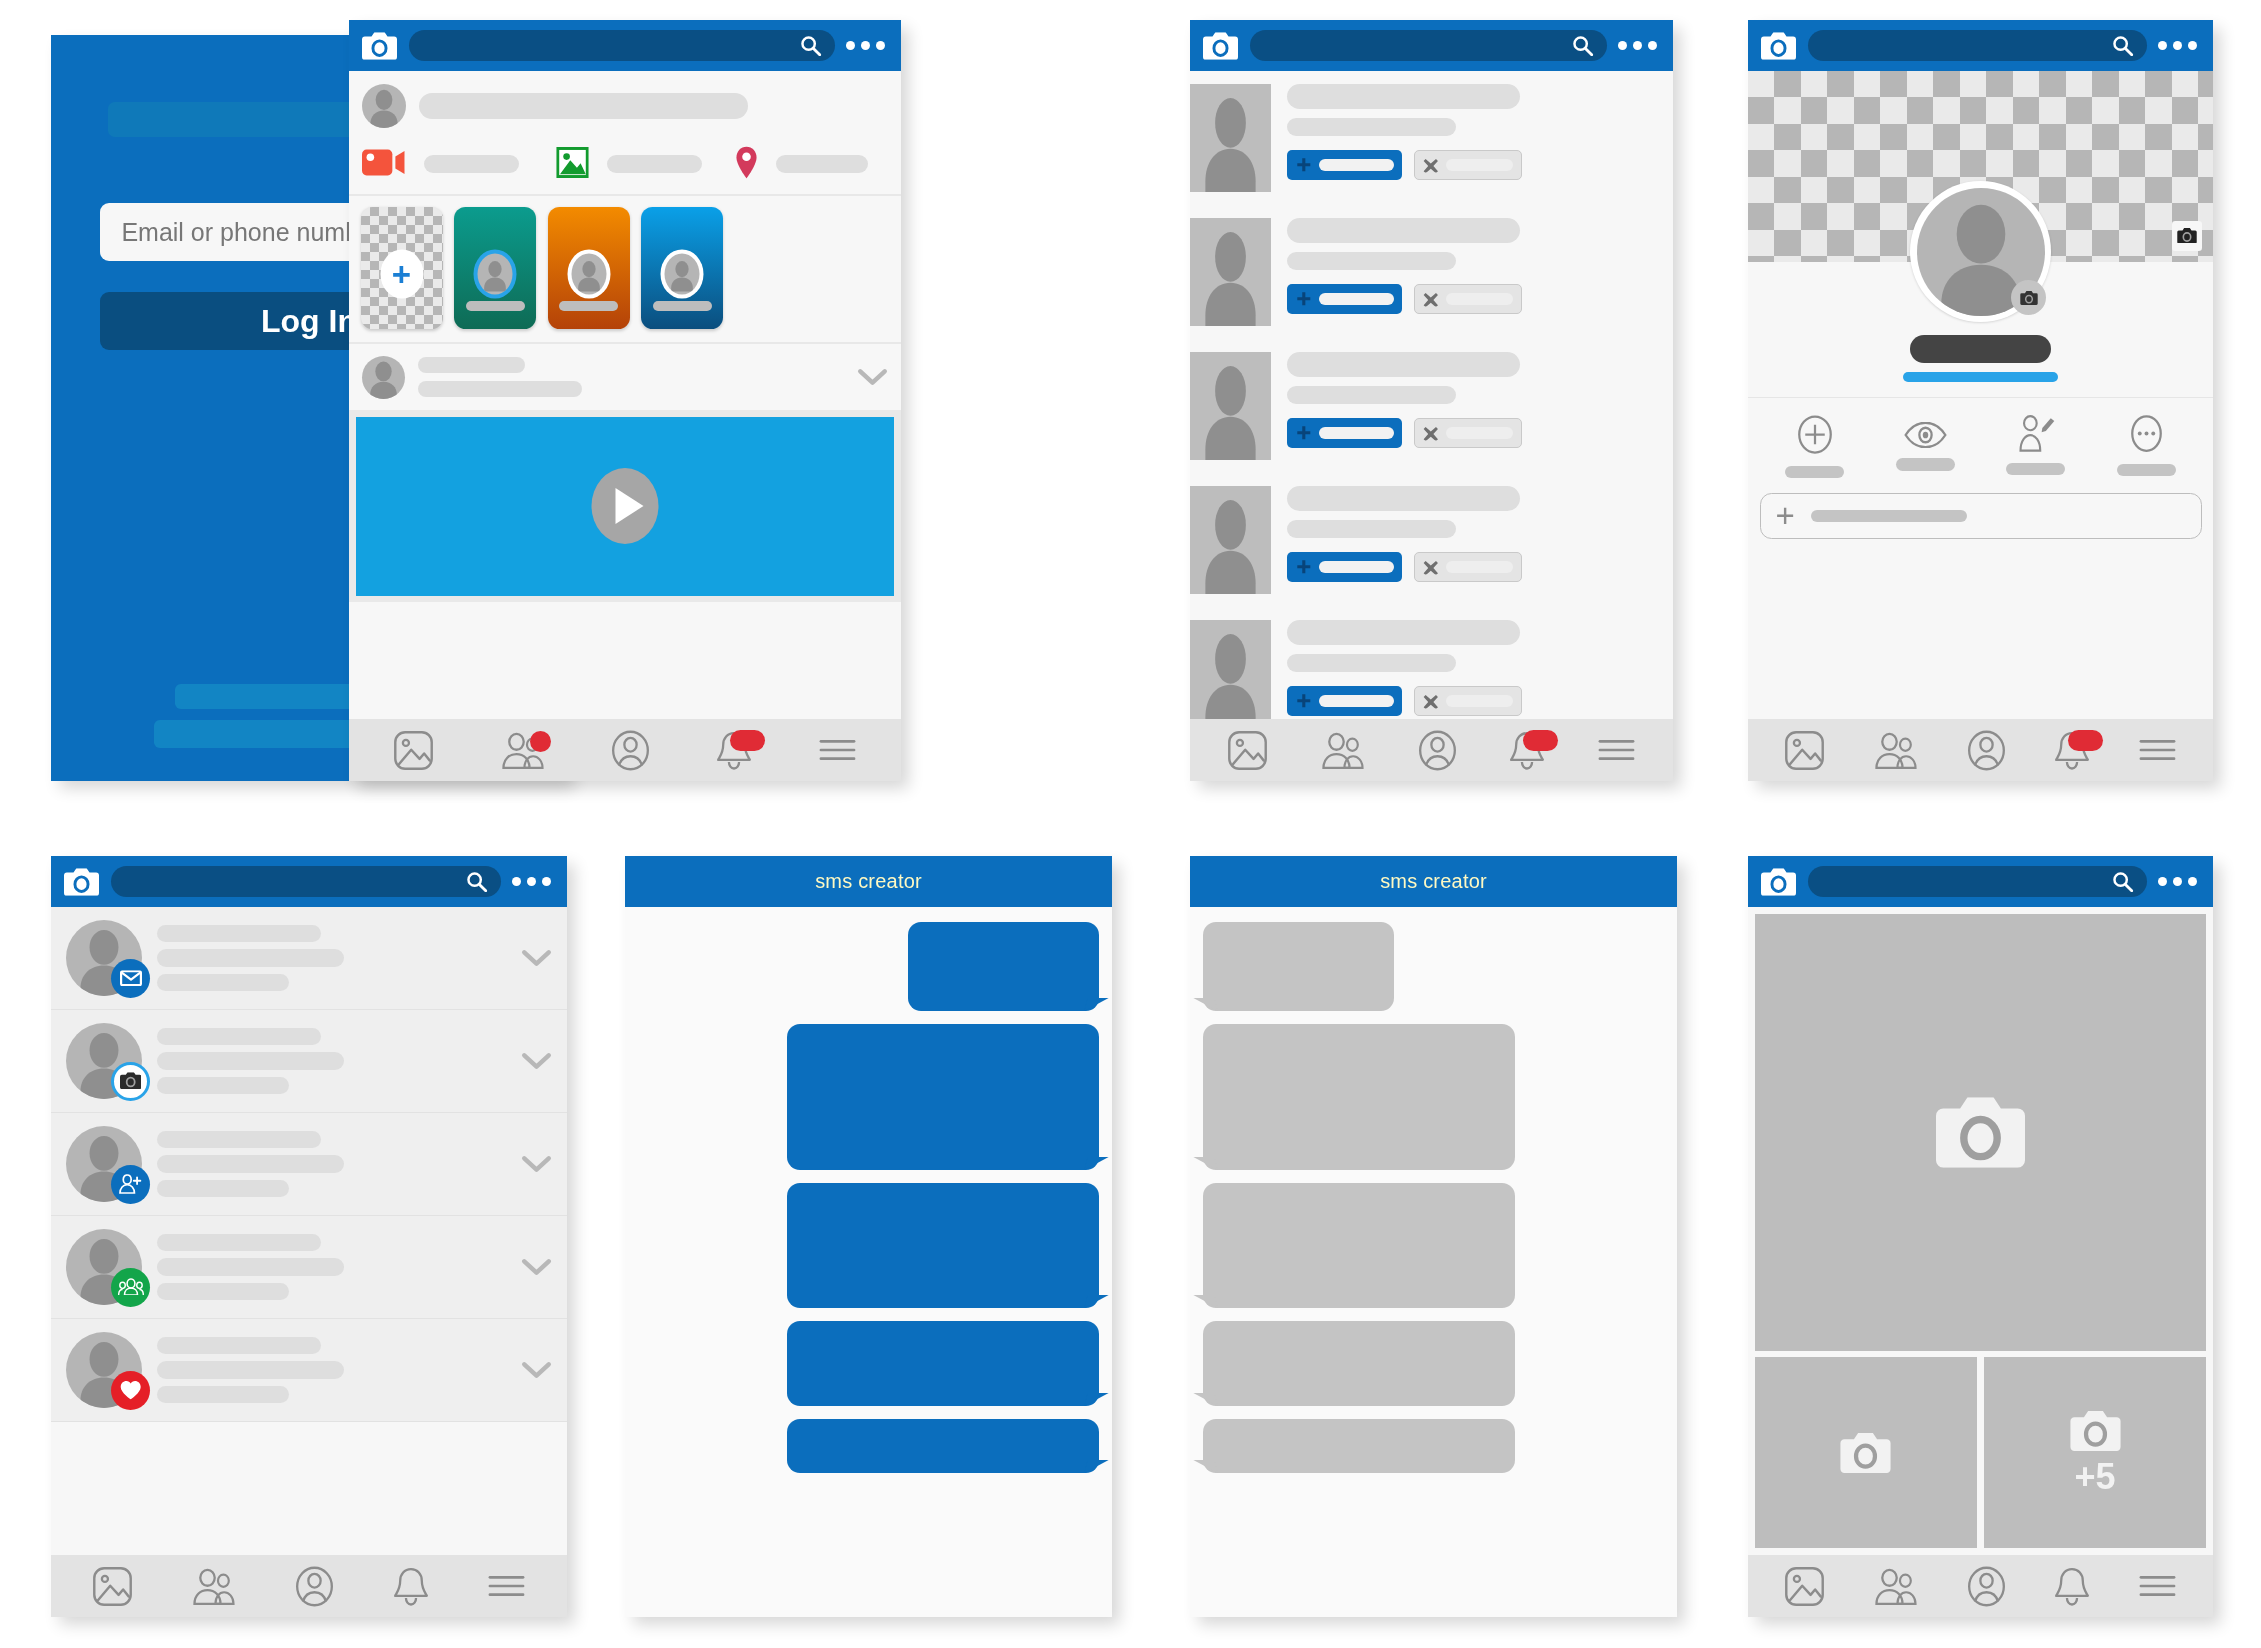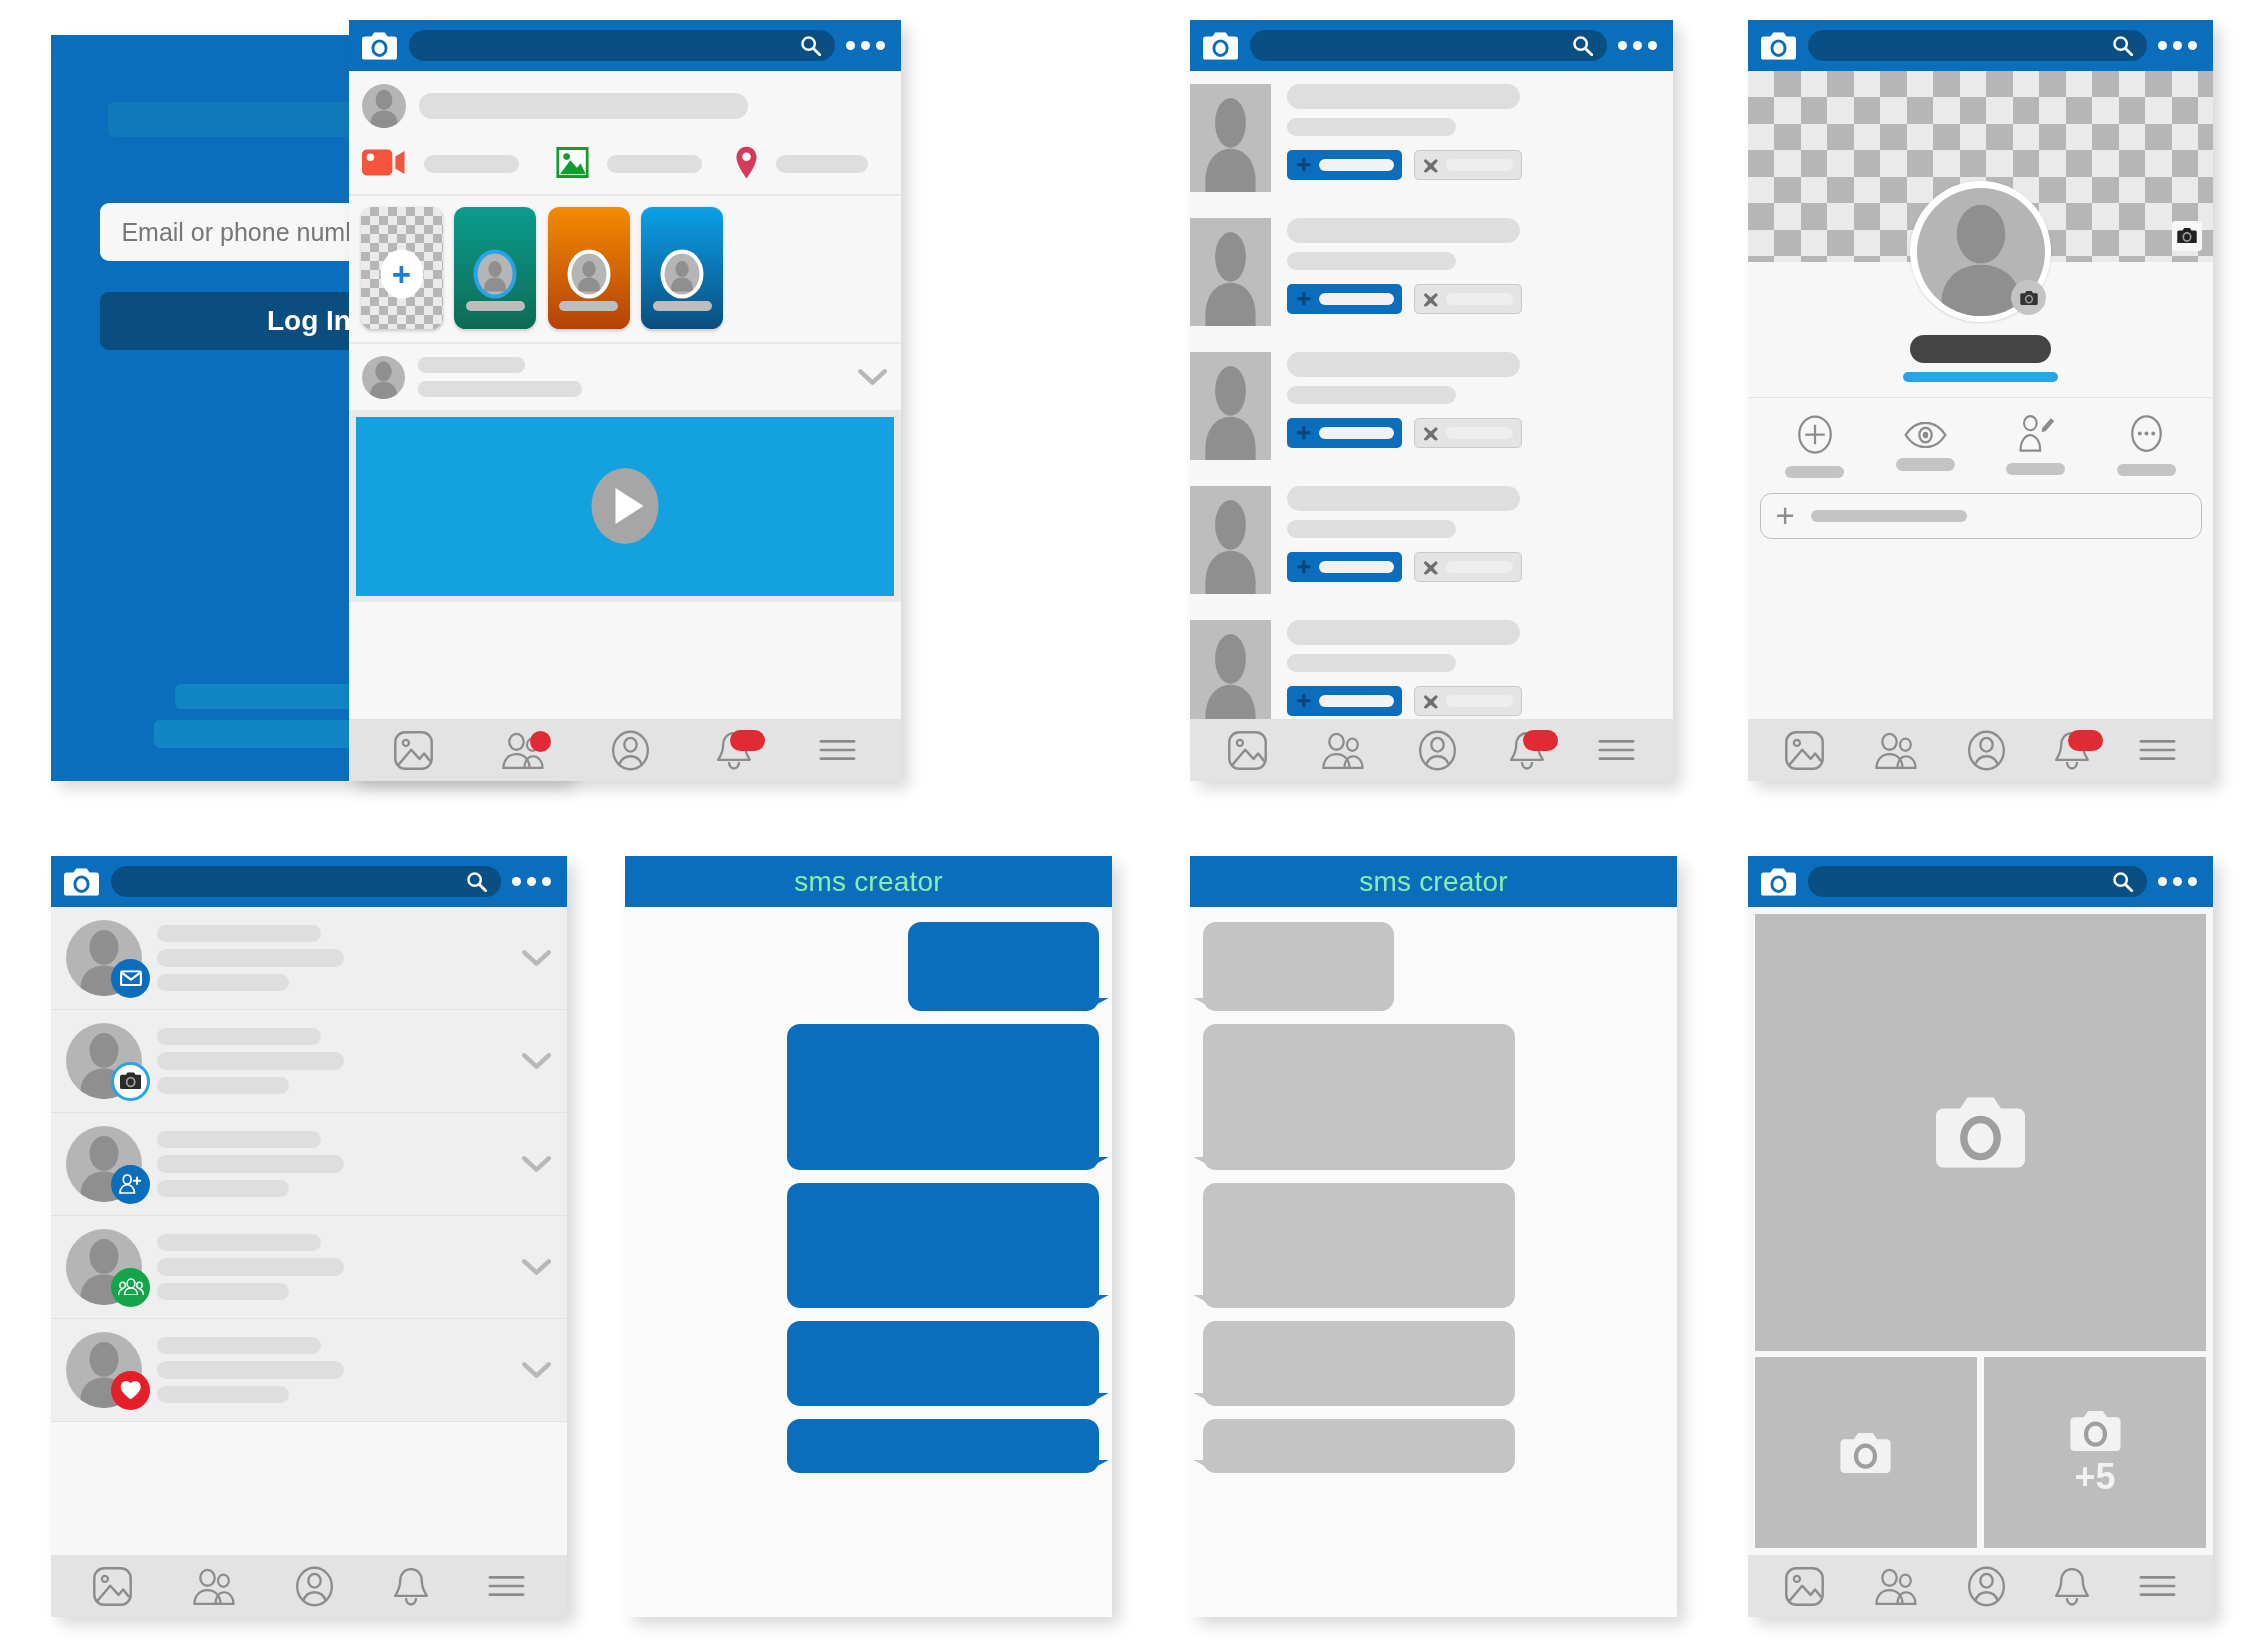--- a/index.html
+++ b/index.html
@@ -35,22 +35,22 @@
     display: flex;
     align-items: center;
     padding: 0 13px;
     gap: 11.5px;
   }
   .appbar.title-bar {
     justify-content: center;
     padding: 0;
   }
   .appbar-title {
-    color: #86efac;
-    font-size: 28px;
+    color: #fef9c3;
+    font-size: 20px;
     font-weight: 400;
     letter-spacing: 0.2px;
   }
   .cam-logo { width: 35px; height: 28px; flex: 0 0 auto; }
   .searchpill {
     flex: 1 1 auto;
     height: 31px;
     background: #0a4f84;
     border-radius: 15.6px;
     display: flex;
@@ -81,21 +81,21 @@
     background: #f7f7f7;
     border-radius: 9px;
     display: flex; align-items: center;
     padding-left: 21.4px;
     color: #777; font-size: 25px;
   }
   .login-btn {
     width: 81%; height: 58px;
     background: #0a4e80; border-radius: 9px;
     display: flex; align-items: center; justify-content: center;
-    color: #fff; font-size: 28px; font-weight: bold;
+    color: #fff; font-size: 32px; font-weight: bold;
   }
   .login-ghost {
     background: #1285c4; border-radius: 5.8px;
   }
 
   
   .content { flex: 1 1 auto; overflow: hidden; position: relative; background: #f7f7f7; }
   .composer {
     background: #f7f7f7;
     padding: 13px 13px 11.5px 13px;

